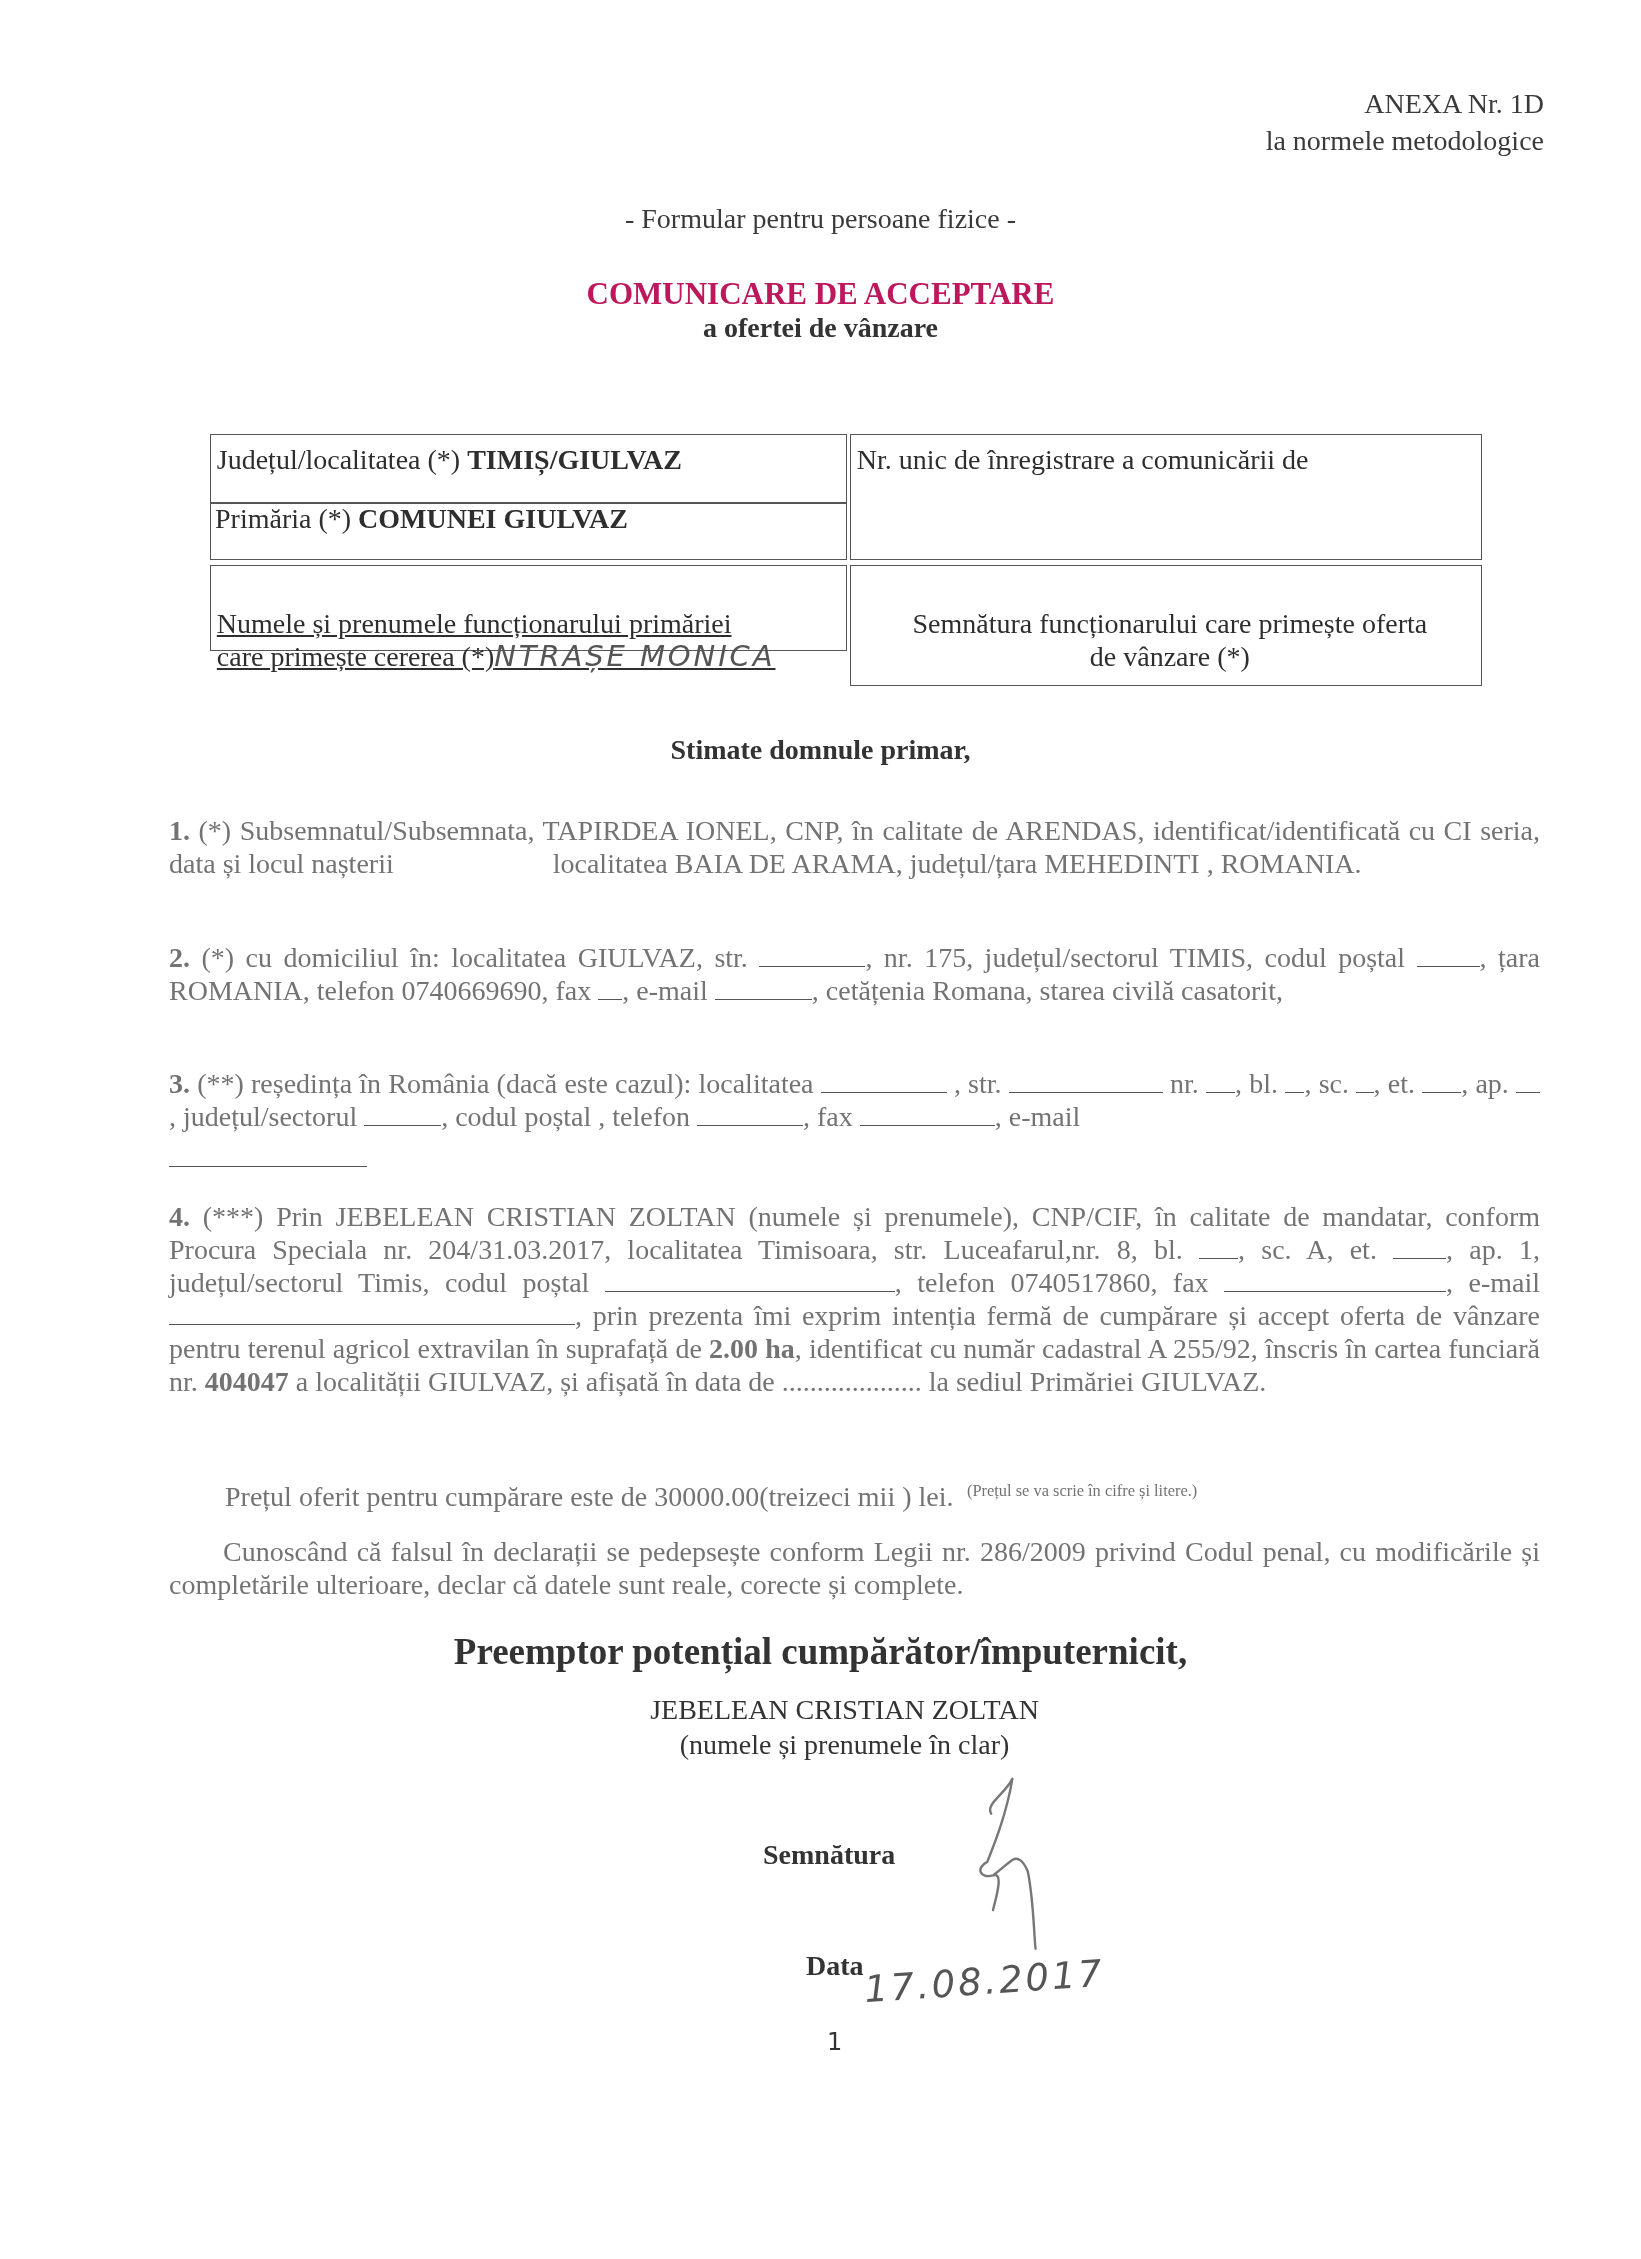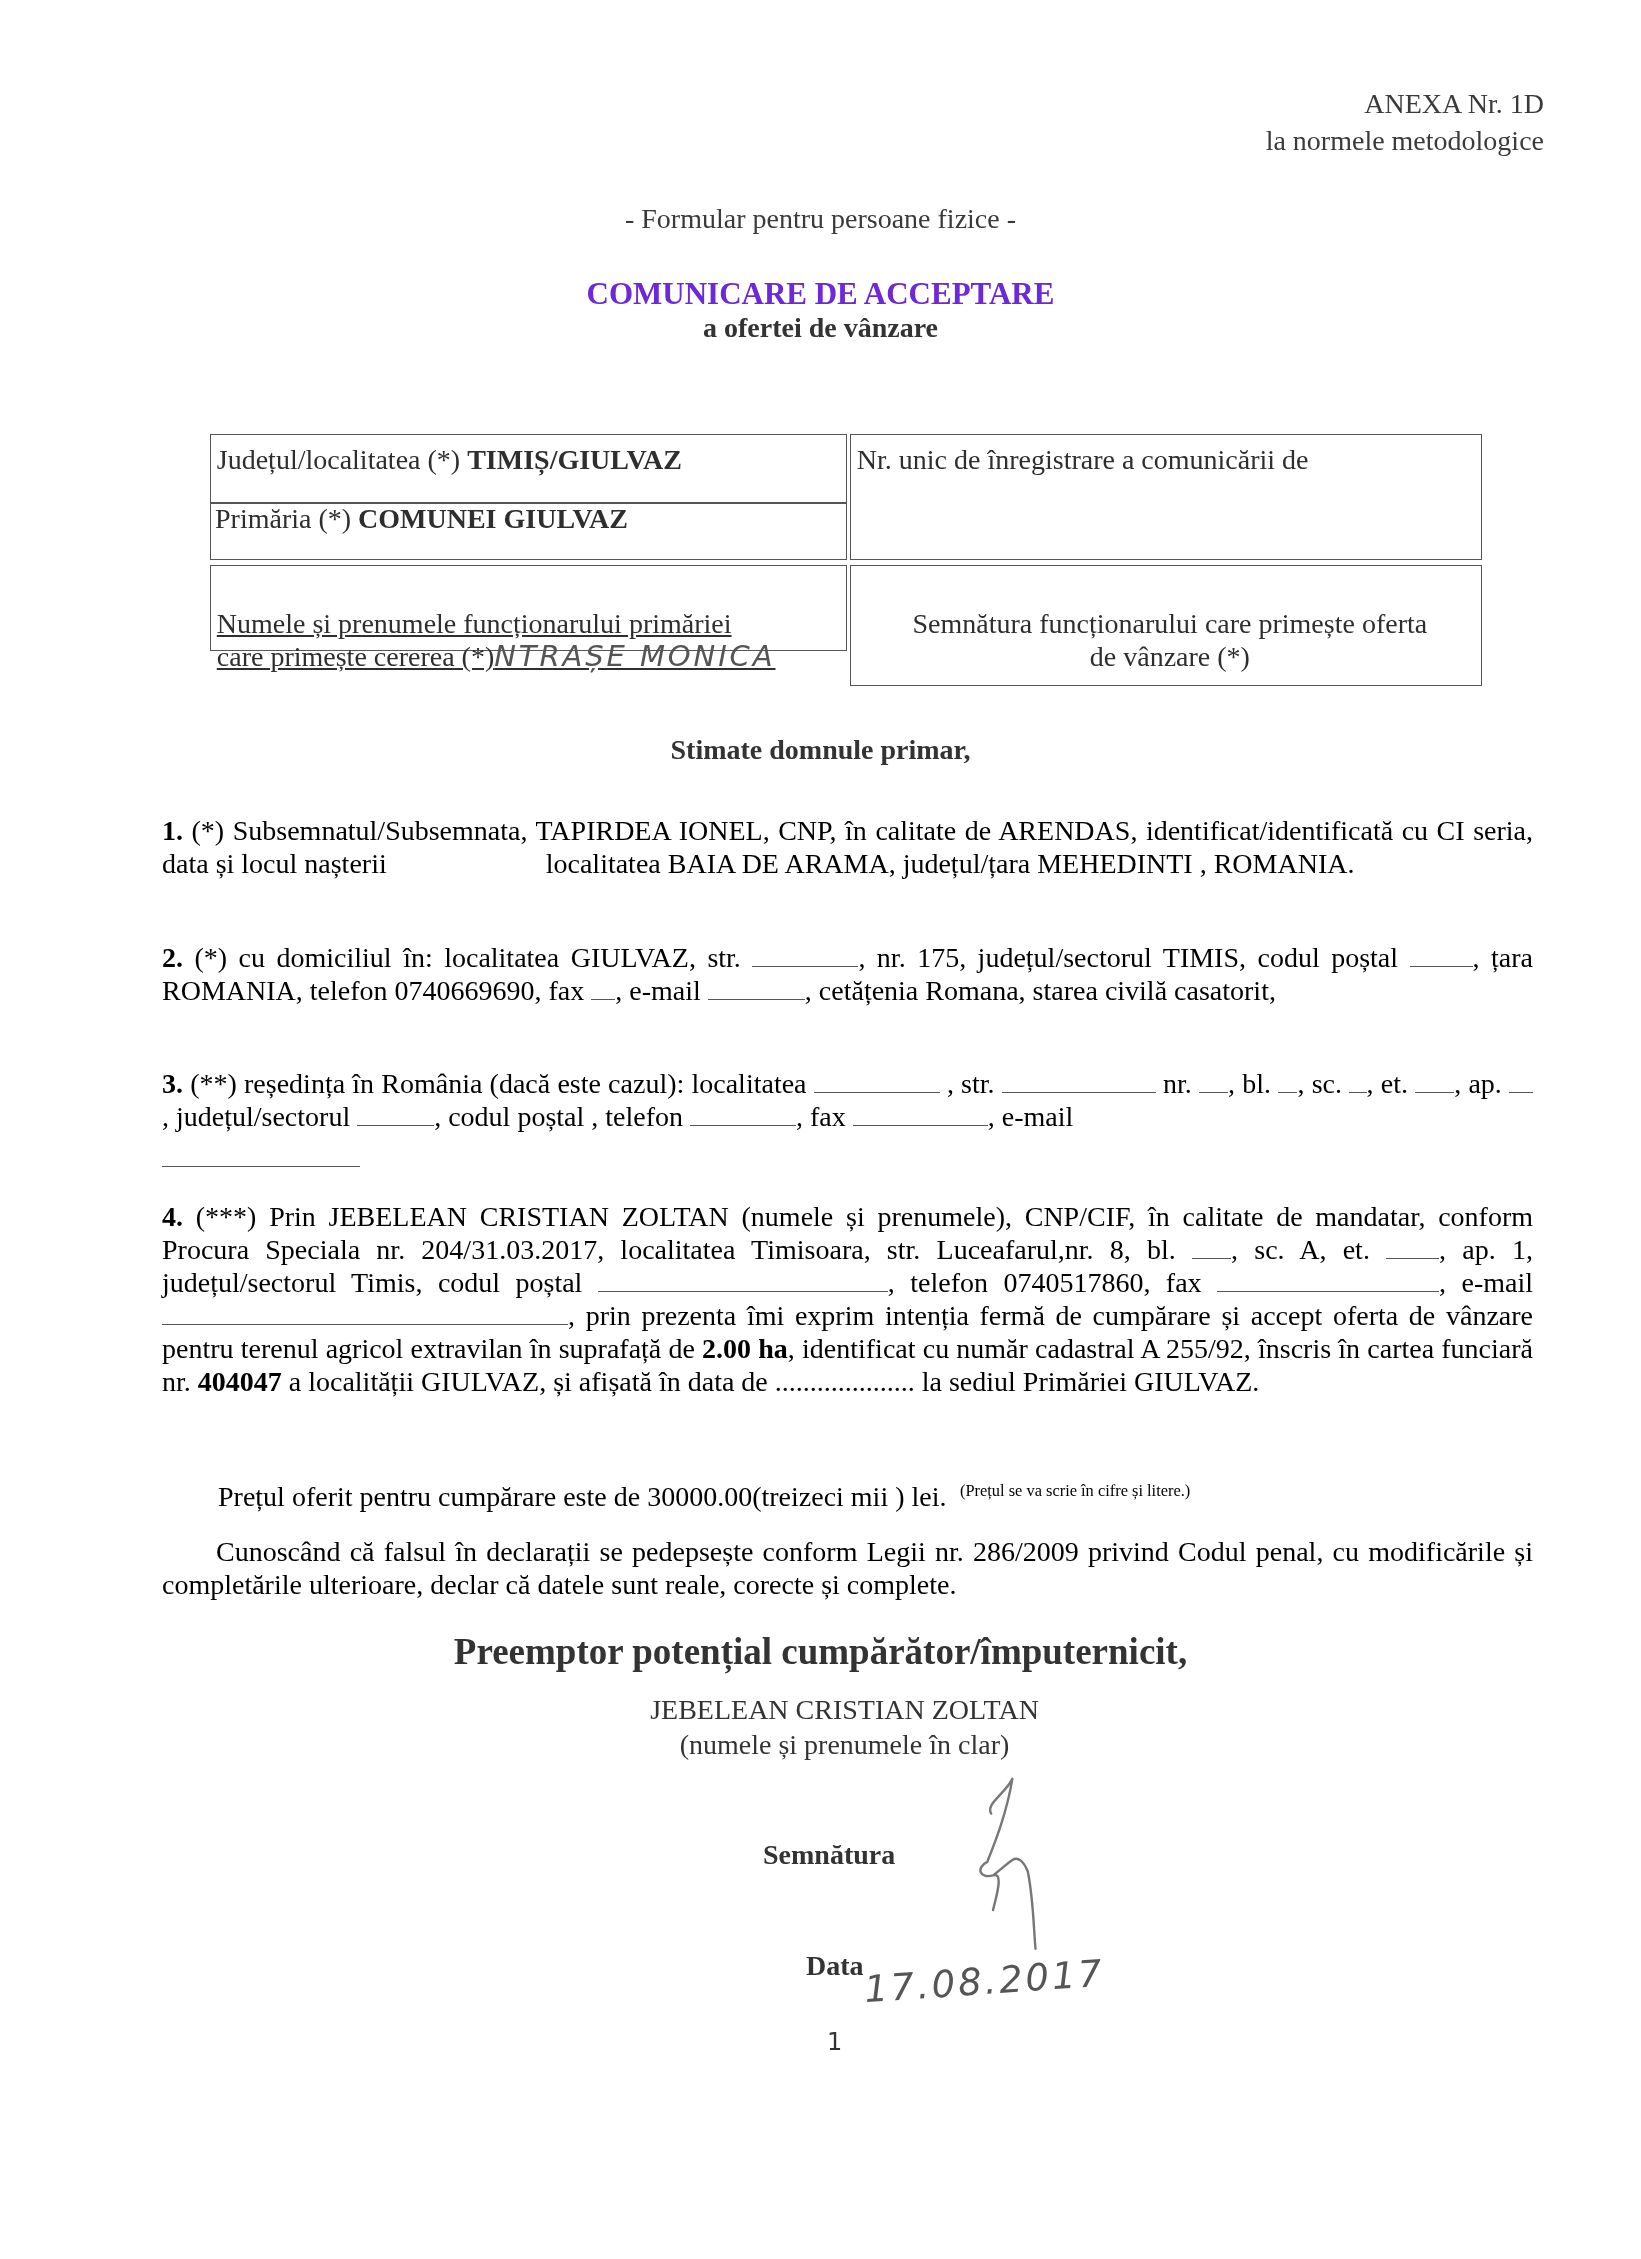--- a/index.html
+++ b/index.html
@@ -5,32 +5,32 @@
   html, body { margin: 0; padding: 0; background: #ffffff; }
   body {
     width: 1641px; height: 2259px; position: relative; overflow: hidden;
     font-family: "Liberation Serif", "DejaVu Serif", serif;
     color: #2e2e2e;
   }
   .abs { position: absolute; }
   .anexa { right: 97px; top: 85px; text-align: right; font-size: 28px; line-height: 37px; color: #3a3a3a; }
   .center { left: 0; width: 1641px; text-align: center; }
   .subtitle { top: 203px; font-size: 28px; color: #3a3a3a; }
-  .title { top: 275px; font-size: 31px; font-weight: bold; line-height: 37px; color: #6d28d9; }
+  .title { top: 275px; font-size: 31px; font-weight: bold; line-height: 37px; color: #be185d; }
   .title2 { top: 312px; font-size: 28px; font-weight: bold; color: #333; }
 
   
   .tbl-cell { position: absolute; border: 1.9px solid #555; box-sizing: border-box; font-size: 28px; line-height: 33px; }
   .hand { font-family: "DejaVu Sans", sans-serif; font-style: italic; color: #555; font-size: 35px; letter-spacing: 2.9px; }
   .hand-uline { display: inline-block; border-bottom: 1.9px solid #555; }
   .bold { font-weight: bold; }
 
   .salut { top: 734px; font-size: 28px; font-weight: bold; color: #333; }
 
-  .para { position: absolute; left: 162px; width: 1371px; font-size: 28px; line-height: 33px; text-align: justify; color: #000000; }
+  .para { position: absolute; left: 169px; width: 1371px; font-size: 28px; line-height: 33px; text-align: justify; color: #737373; }
   .para .num { font-weight: bold; }
   .blank { display: inline-block; border-bottom: 1.4px solid #555; height: 23px; vertical-align: baseline; }
   .redact { display: inline-block; width: 145px; height: 25px; background: #fff; vertical-align: middle; }
   .note-sup { font-size: 16.4px; vertical-align: super; margin-left: 13.5px; }
 
   .sig-title { top: 1630px; font-size: 37px; font-weight: bold; color: #333; }
   .sig-name { top: 1692px; font-size: 28px; line-height: 35px; color: #333; padding-left: 24px; }
   .sem-label { left: 763px; top: 1839px; font-size: 28px; font-weight: bold; color: #333; }
   .data-label { left: 806px; top: 1950px; font-size: 28px; font-weight: bold; color: #333; }
   .page-num { left: 827px; top: 2028px; font-size: 24px; font-family: "DejaVu Sans", sans-serif; color: #333; }

